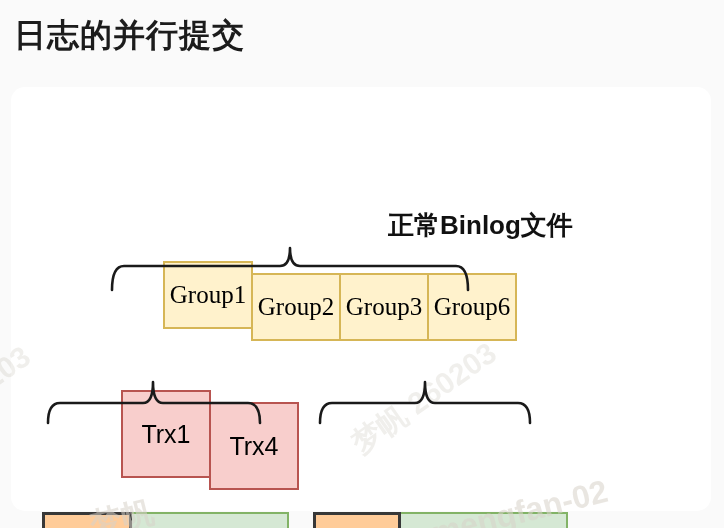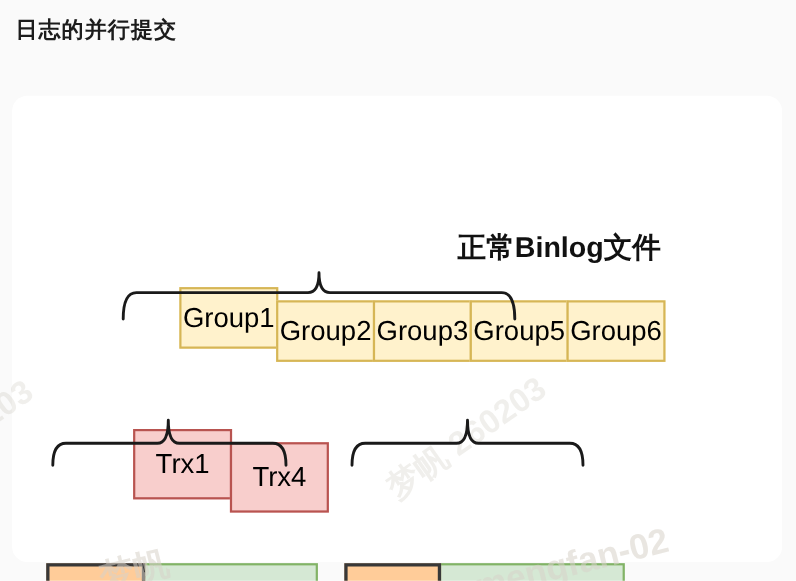--- a/index.html
+++ b/index.html
@@ -3,41 +3,41 @@
 <meta charset="utf-8">
 <style>
   html,body{margin:0;padding:0;}
   body{
     width:724px;height:528px;position:relative;overflow:hidden;
     background:#fafafa;
     font-family:"Liberation Sans","DejaVu Sans",sans-serif;
   }
   .page-title{
     position:absolute;left:14px;top:14px;
-    font-size:20px;font-weight:bold;color:#1c1c1c;letter-spacing:1px;
+    font-size:32px;font-weight:bold;color:#1c1c1c;letter-spacing:1px;
     white-space:nowrap;
   }
   .card{
     position:absolute;left:11px;top:87px;width:700px;height:424px;
     background:#ffffff;border-radius:14px;
   }
   .binlog-label{
     position:absolute;left:377px;top:121px;
-    font-size:26px;font-weight:600;color:#111;white-space:nowrap;z-index:2;margin-left:28px;
+    font-size:26px;font-weight:600;color:#111;white-space:nowrap;z-index:2;
   }
   .row{position:absolute;display:flex;z-index:2;}
   .box{
     box-sizing:border-box;display:flex;align-items:center;justify-content:center;
     font-size:25px;color:#000;white-space:nowrap;background:#fff;
   }
   .row .box + .box{margin-left:-2px;margin-top:12px;}
   .group-row{left:152px;top:174px;}
-  .group-box{width:90px;height:56px;border:2px solid var(--group-border,#D6B656);background:var(--group-fill,#FFF2CC);}
+  .group-box{width:90px;height:68px;border:2px solid var(--group-border,#D6B656);background:var(--group-fill,#FFF2CC);font-family:Liberation Serif, serif;}
   .trx-row{left:110px;top:303px;}
-  .trx-box{width:90px;height:64px;border:2px solid var(--trx-border,#B85450);background:var(--trx-fill,#F8CECC);}
+  .trx-box{width:90px;height:88px;border:2px solid var(--trx-border,#B85450);background:var(--trx-fill,#F8CECC);}
   .header-box{
     position:absolute;top:425px;height:68px;z-index:3;
     border:3px solid var(--header-border,#383838);background:var(--header-fill,#FFCC99);
   }
   .payload-box{
     position:absolute;top:425px;height:68px;z-index:2;
     border:2px solid var(--payload-border,#82B366);background:var(--payload-fill,#D5E8D4);
   }
   .hp-left-header{left:31px;width:90px;}
   .hp-left-payload{left:119px;width:159px;}
@@ -59,21 +59,20 @@
 <div class="page-title">日志的并行提交</div>
 
 <div class="card">
 
   <div class="binlog-label">正常Binlog文件</div>
 
   <div class="row group-row">
     <div class="box group-box">Group1</div>
     <div class="box group-box">Group2</div>
     <div class="box group-box">Group3</div>
-    <div class="box group-box">Group5</div>
     <div class="box group-box">Group6</div>
   </div>
 
   <div class="row trx-row">
     <div class="box trx-box">Trx1</div>
     <div class="box trx-box">Trx4</div>
   </div>
 
   <div class="box header-box hp-left-header">Header</div>
   <div class="box payload-box hp-left-payload">Payload</div>

